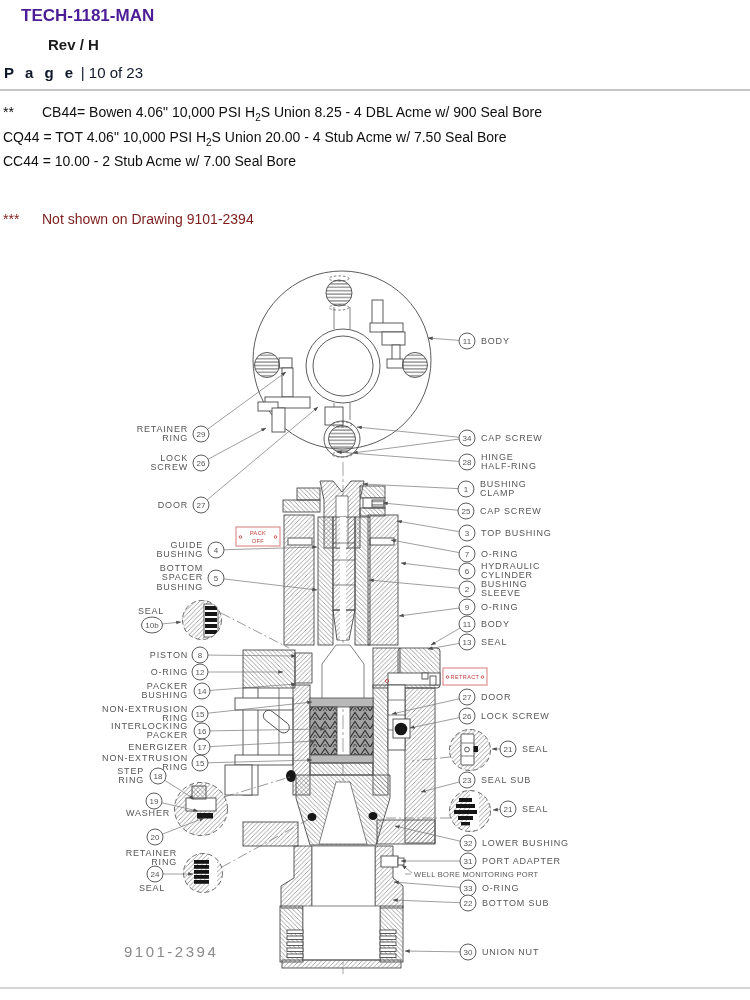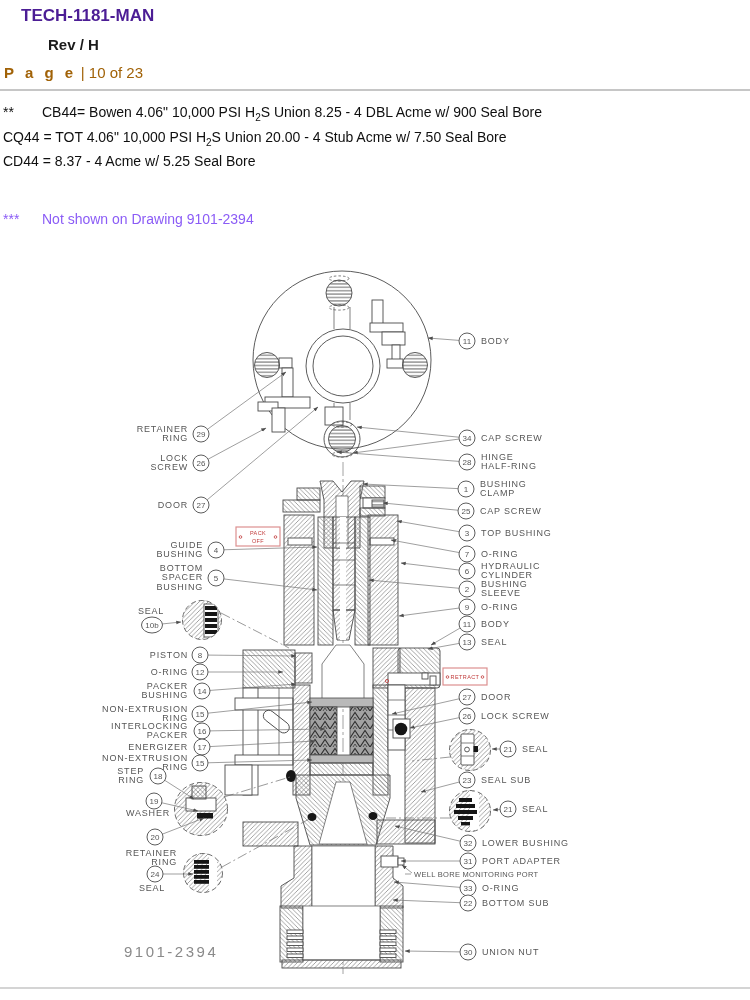--- a/index.html
+++ b/index.html
@@ -2,27 +2,27 @@
 <html><head>
 <meta charset="utf-8">
 <style>
   html,body{margin:0;padding:0;}
   body{
     width:750px;height:1000px;position:relative;background:#ffffff;
     font-family:"Liberation Sans", sans-serif;color:#111;overflow:hidden;
   }
   .hdr-title{position:absolute;left:21px;top:6px;font-size:17px;font-weight:bold;color:#4c1d95;}
   .hdr-rev{position:absolute;left:4px;top:36px;font-size:15px;font-weight:bold;color:#1b1b1b;margin-left:44px;}
-  .hdr-page{position:absolute;left:4px;top:64px;font-size:15px;color:#a16207;}
+  .hdr-page{position:absolute;left:4px;top:64px;font-size:15px;color:#0f172a;}
   .hdr-page .pg{letter-spacing:3.5px;font-weight:bold;}
   .hdr-rule{position:absolute;left:0;top:89px;width:750px;border-top:2px solid #c6c6c6;}
   .notes{position:absolute;left:3px;top:103px;font-size:14px;line-height:19.8px;color:#0f0f0f;}
   .notes .mark{display:inline-block;width:39px;}
   .notes sub{font-size:10px;}
-  .notes2{position:absolute;left:3px;top:211px;font-size:14px;color:#8b5cf6;}
+  .notes2{position:absolute;left:3px;top:211px;font-size:14px;color:#7f1d1d;}
   .notes2 .mark{display:inline-block;width:39px;}
   svg#dwg{position:absolute;left:0;top:0;z-index:0;}
   .hdrwrap{position:relative;z-index:1;}
   
   .ol{fill:none;stroke:#4a4a4a;stroke-width:0.9;}
   .olw{fill:#ffffff;stroke:#4a4a4a;stroke-width:0.9;}
   .h1f{fill:url(#h1);stroke:#4a4a4a;stroke-width:0.9;}
   .h2f{fill:url(#h2);stroke:#4a4a4a;stroke-width:0.9;}
   .hhf{fill:url(#hh);stroke:#4a4a4a;stroke-width:0.9;}
   .chevf{fill:url(#chev);stroke:#3a3a3a;stroke-width:0.8;}
@@ -47,21 +47,21 @@
 
 <div class="hdrwrap">
   <div class="hdr-title">TECH-1181-MAN</div>
   <div class="hdr-rev">Rev / H</div>
   <div class="hdr-page"><span class="pg">P a g e</span> <span>| 10 of 23</span></div>
   <div class="hdr-rule"></div>
 
   <div class="notes">
     <div><span class="mark">**</span><span>CB44= Bowen 4.06" 10,000 PSI H</span><sub>2</sub><span>S Union 8.25 - 4 DBL Acme w/ 900 Seal Bore</span></div>
     <div><span>CQ44 = TOT 4.06" 10,000 PSI H</span><sub>2</sub><span>S Union 20.00 - 4 Stub Acme w/ 7.50 Seal Bore</span></div>
-    <div>CD44 = 8.37 - 4 Acme w/ 5.25 Seal Bore</div>
+    <div>CC44 = 10.00 - 2 Stub Acme w/ 7.00 Seal Bore</div>
   </div>
   <div class="notes2"><span class="mark">***</span><span>Not shown on Drawing 9101-2394</span></div>
 </div>
 
 <svg id="dwg" width="750" height="1000" viewBox="0 0 750 1000">
   <defs>
     <pattern id="h1" patternUnits="userSpaceOnUse" width="4.5" height="4.5">
       <path d="M0,4.5 L4.5,0" stroke="#7c7c7c" stroke-width="0.7"></path>
     </pattern>
     <pattern id="h2" patternUnits="userSpaceOnUse" width="4.5" height="4.5">

